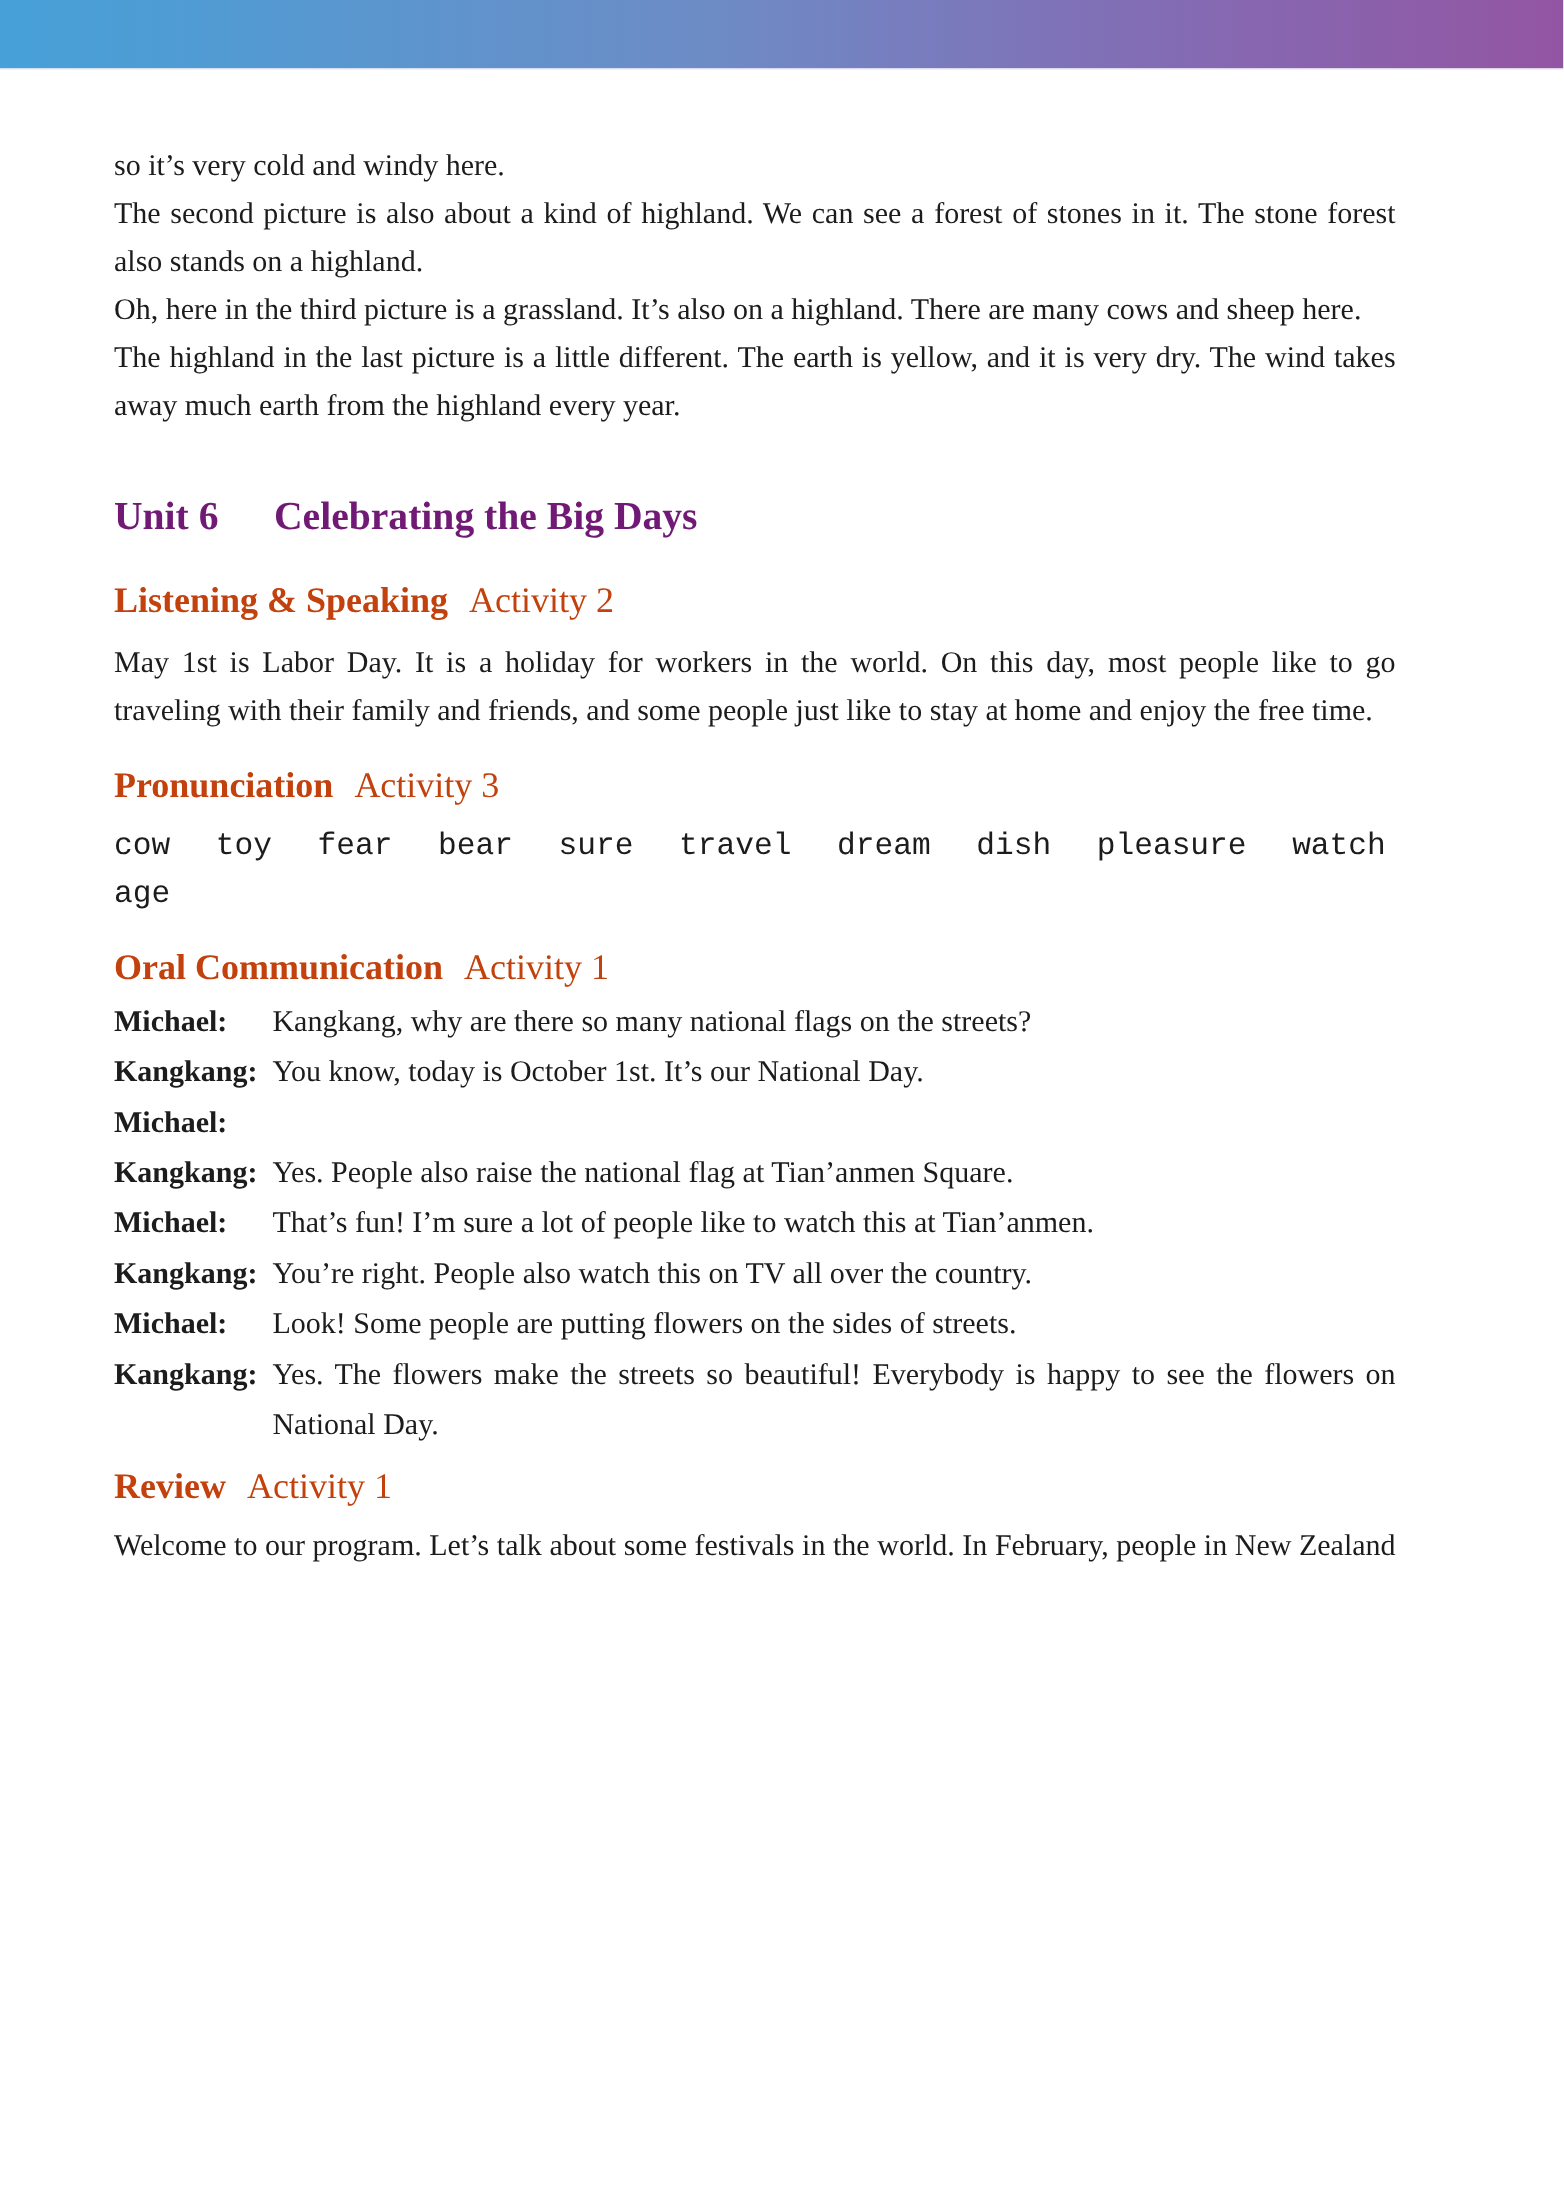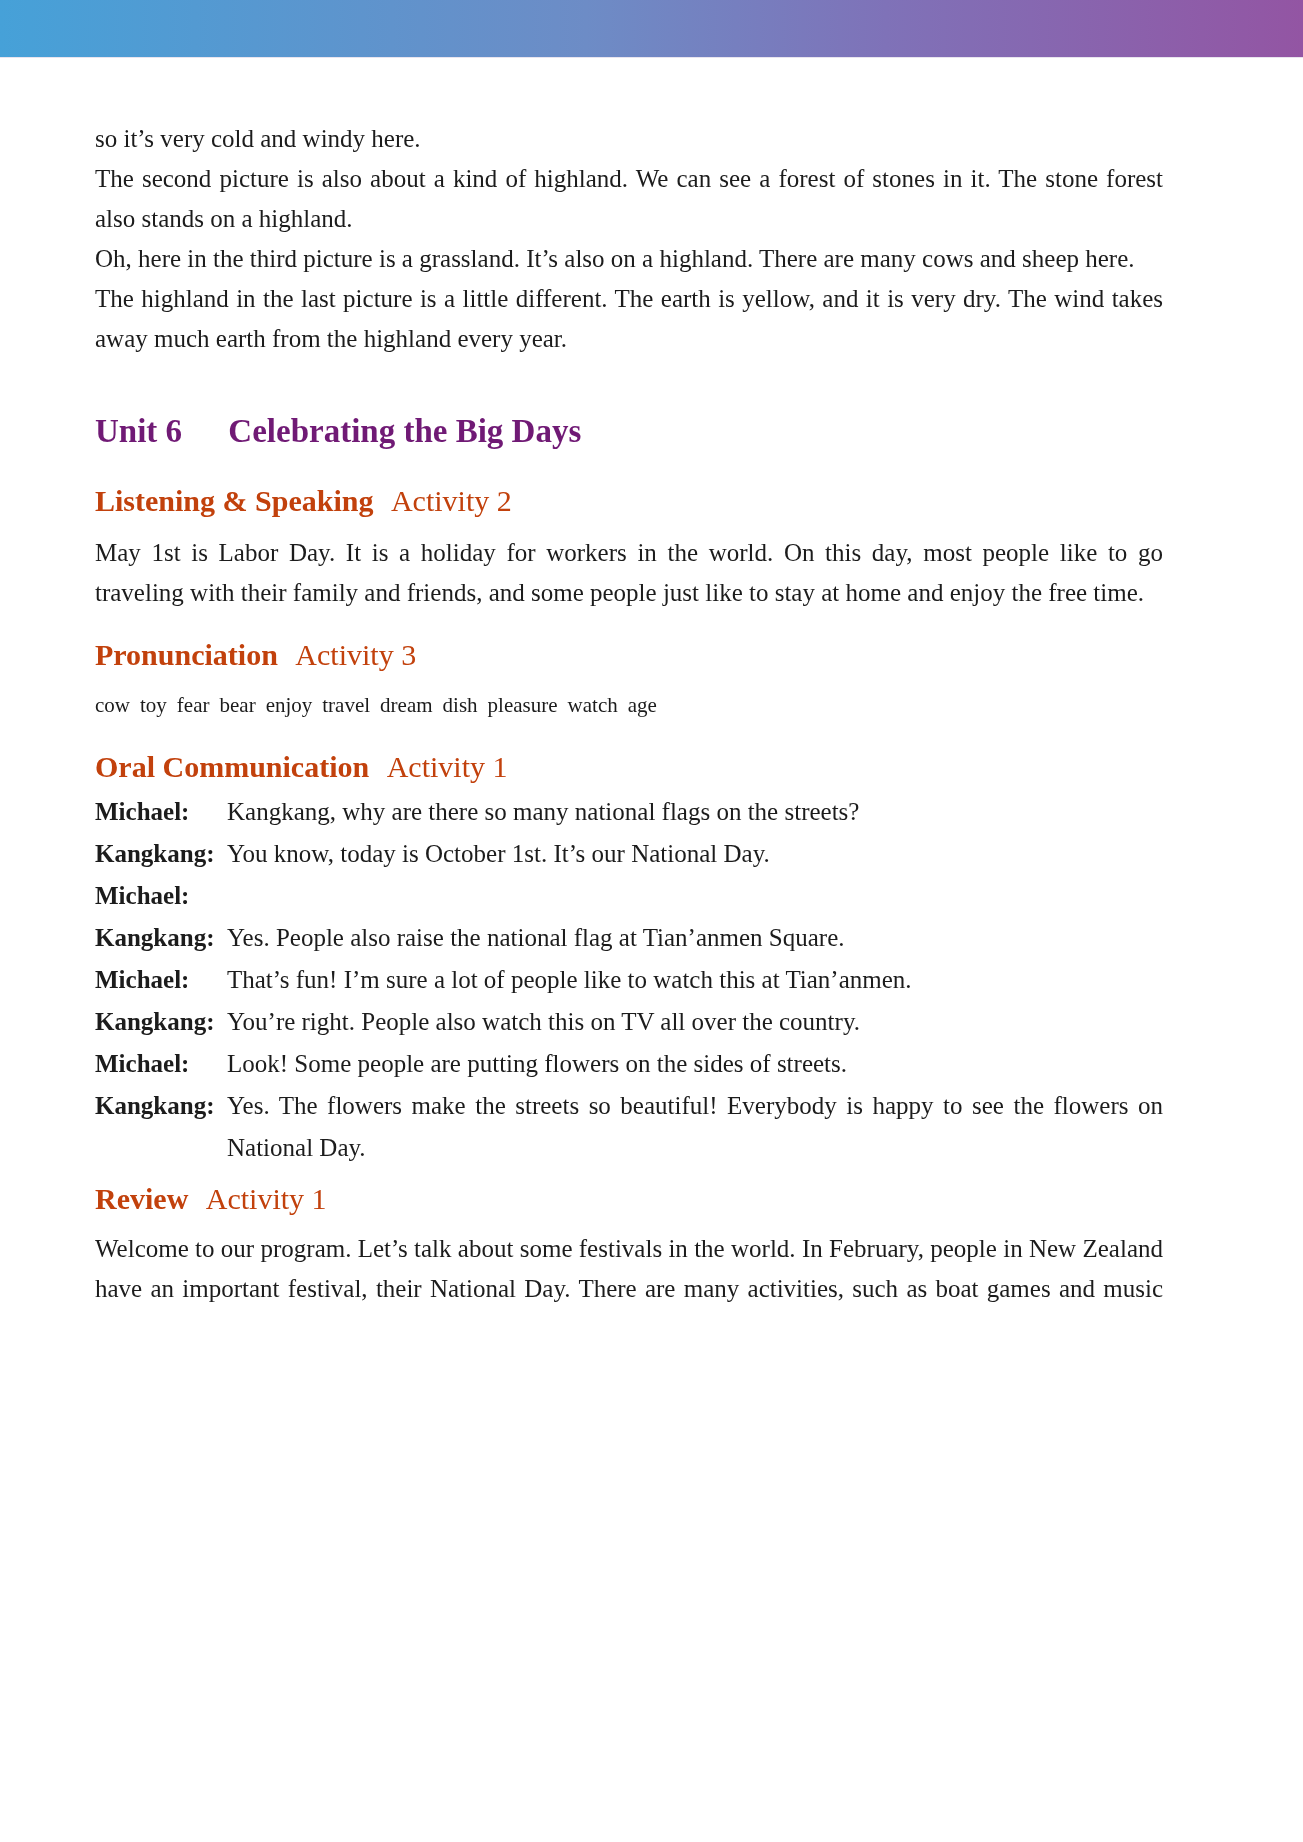--- a/index.html
+++ b/index.html
@@ -49,24 +49,25 @@
     color: #c2410c;
   }
   .section-heading .activity {
     font-weight: normal;
     margin-left: 10px;
   }
   .section-body { margin-top: 12px; font-family: Liberation Serif, serif; }
   .words-row {
     display: flex;
     flex-wrap: wrap;
-    column-gap: 10px;
+    column-gap: 38px;
     margin-top: 10px;
-    font-size: 21px;
+    font-size: 26px;
     line-height: 40px;
+    font-family: Liberation Mono, monospace;
   }
   .heading-tight { margin-top: 22px; }
   .dialogue { margin-top: 4px; }
   .dialogue-row {
     display: flex;
     align-items: flex-start;
     font-size: 25px;
     line-height: 42px;
   }
   .speaker {
@@ -125,21 +126,21 @@
 
     <h2 class="section-heading heading-tight">
       <span>Pronunciation</span>
       <span class="activity">Activity 3</span>
     </h2>
     <div class="words-row">
       <span>cow</span>
       <span>toy</span>
       <span>fear</span>
       <span>bear</span>
-      <span>enjoy</span>
+      <span>sure</span>
       <span>travel</span>
       <span>dream</span>
       <span>dish</span>
       <span>pleasure</span>
       <span>watch</span>
       <span>age</span>
     </div>
 
     <h2 class="section-heading heading-tight">
       <span>Oral Communication</span>

